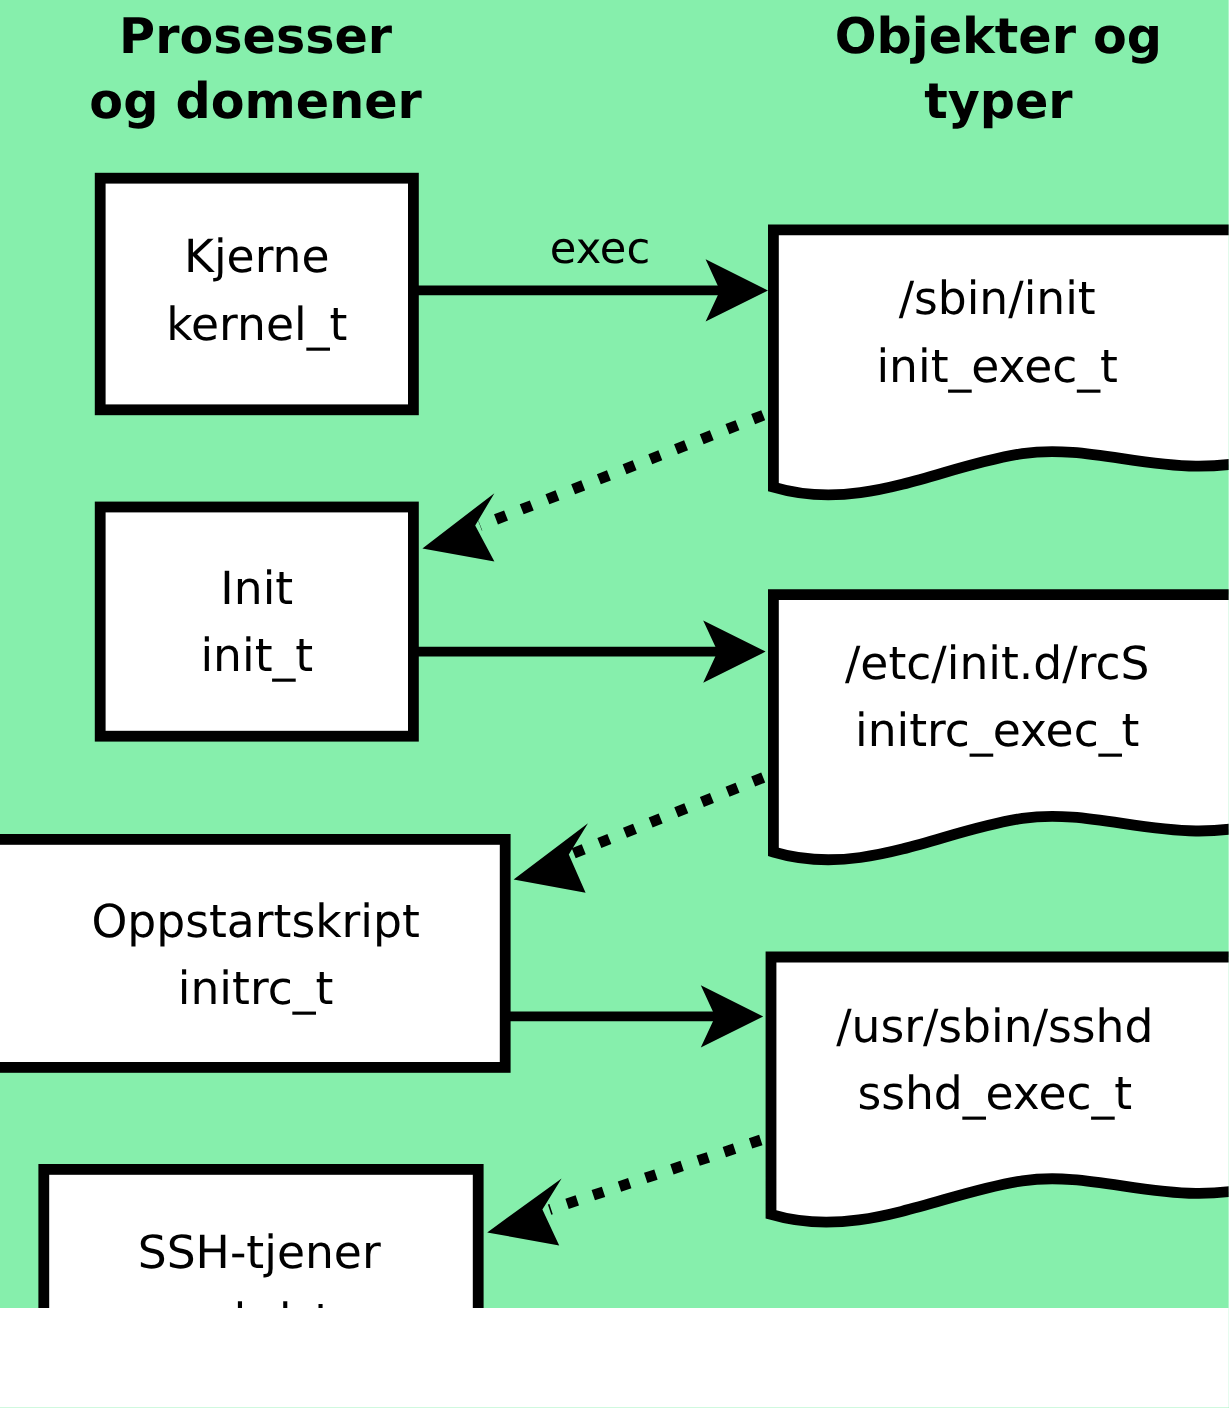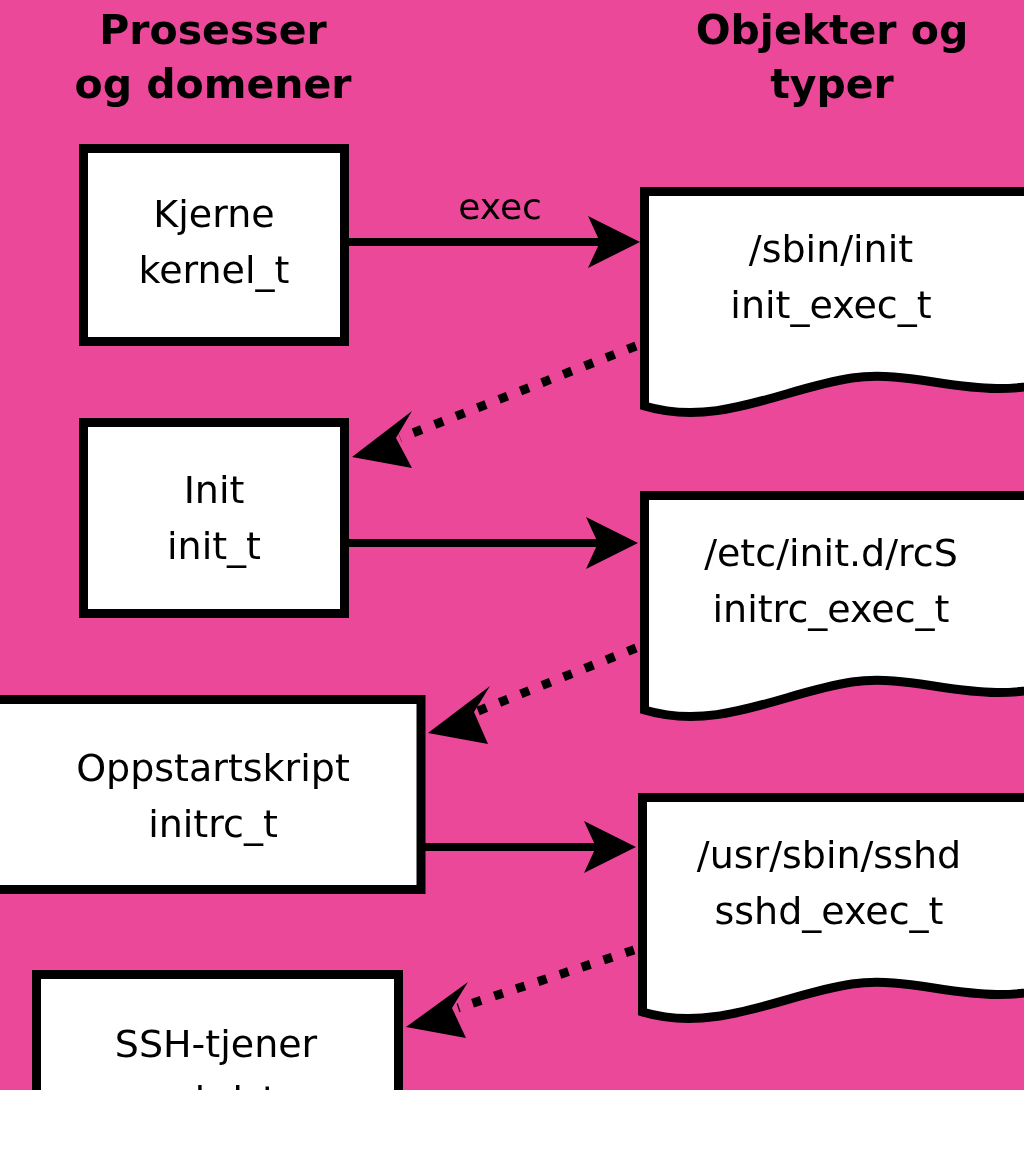--- a/index.html
+++ b/index.html
@@ -7,21 +7,21 @@
     padding: 0;
     background: #ffffff;
   }
   body {
     font-family: "DejaVu Sans", sans-serif;
   }
   #diagram-root {
     position: relative;
     width: 1024px;
     height: 1090px;
-    background: #ec4899;
+    background: #86efac;
     overflow: hidden;
   }
   svg#diagram-svg {
     display: block;
     width: 1024px;
     height: 1173px;
   }
   .col-header {
     font-family: "DejaVu Sans", sans-serif;
     font-weight: bold;

